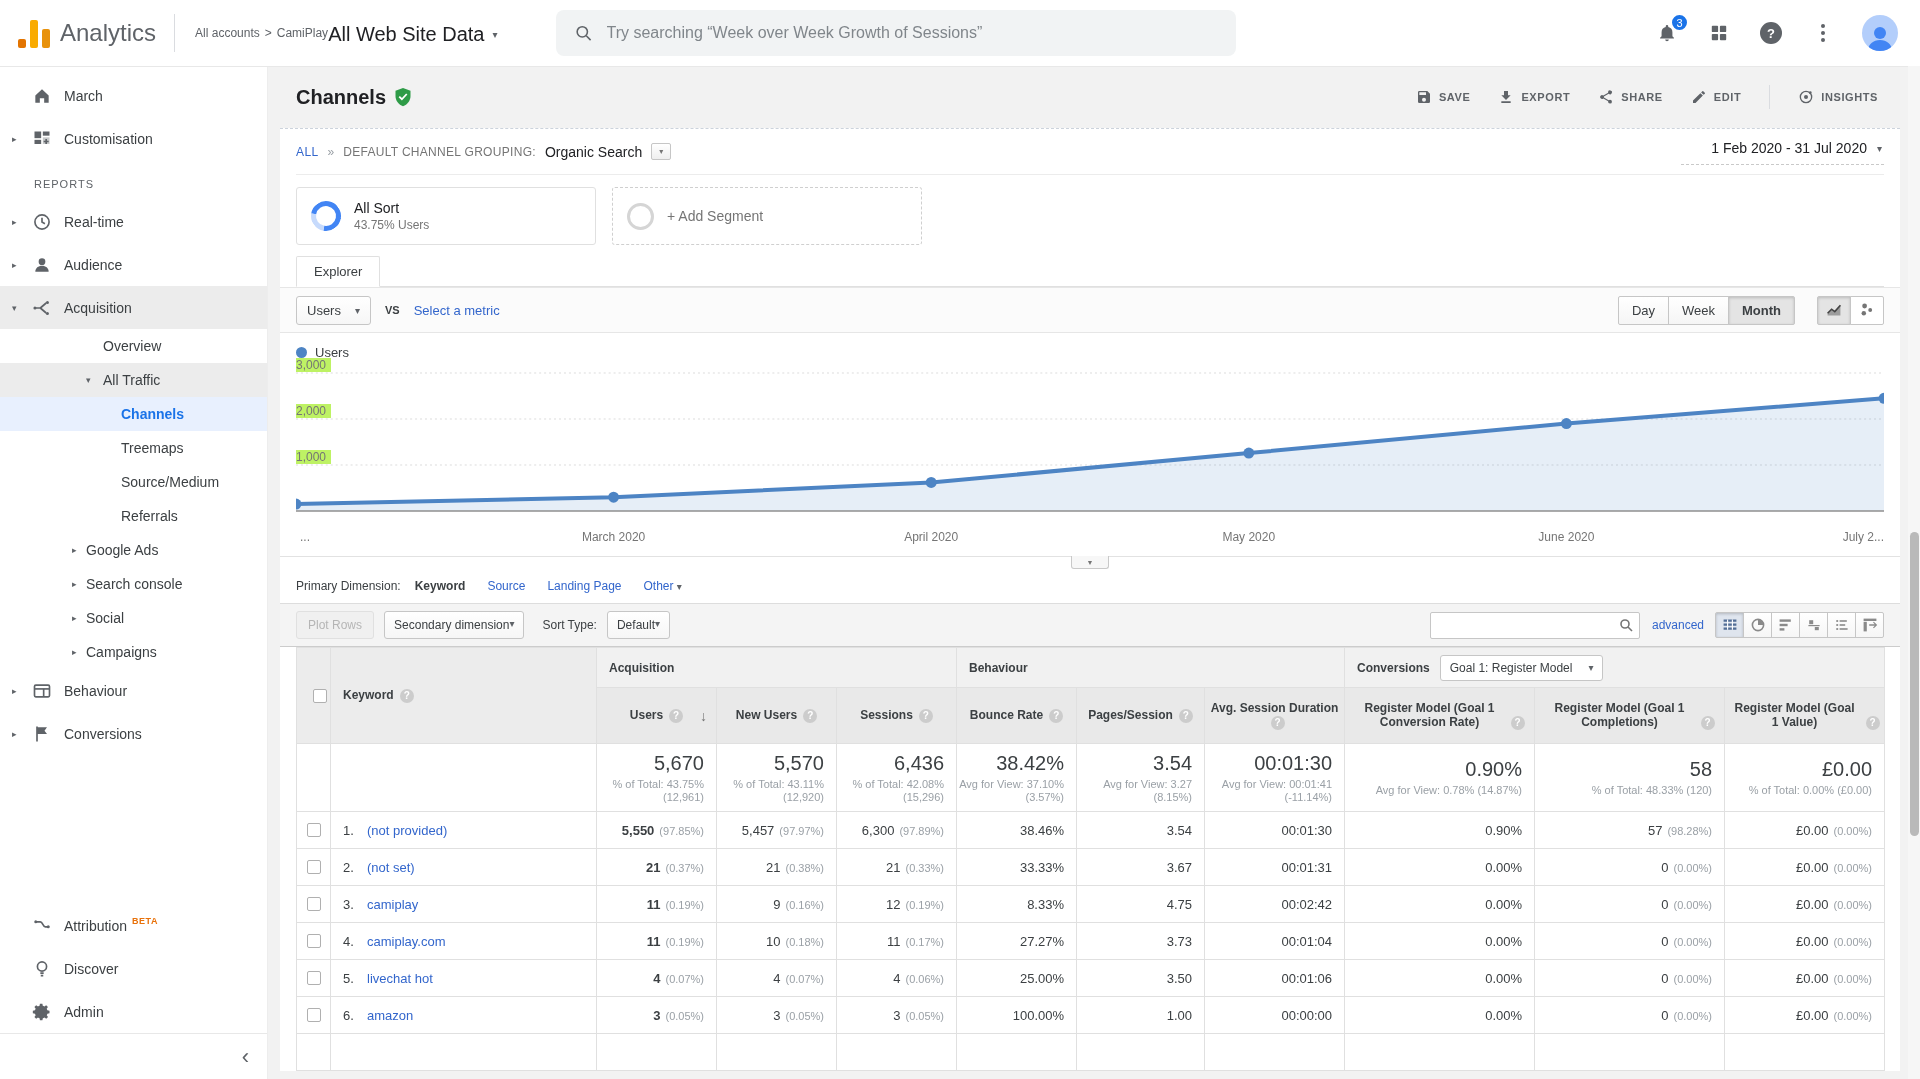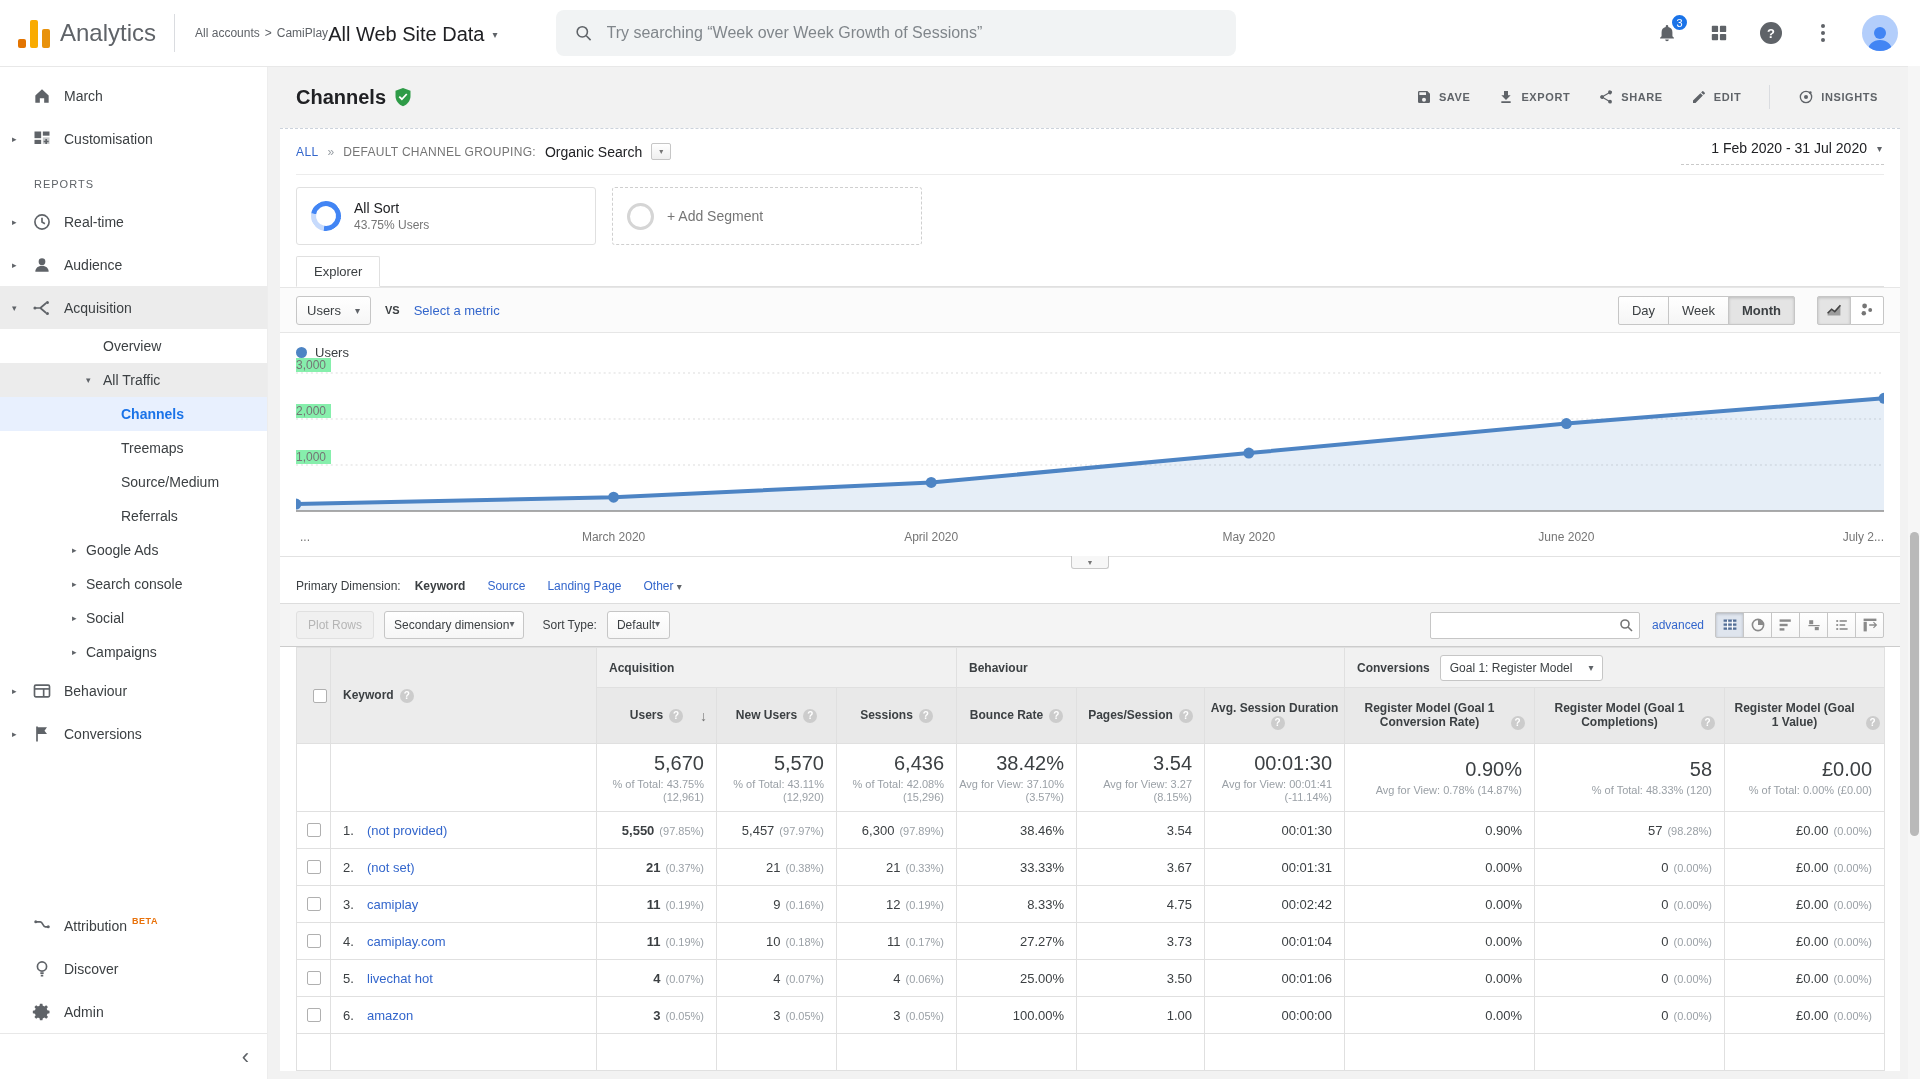--- a/index.html
+++ b/index.html
@@ -97,21 +97,21 @@
 .chartblock{padding-top:10px}
 .legend{display:flex;align-items:center;gap:8px;font-size:13px;color:#3c4043;height:18px}
 .legend-dot{width:11px;height:11px;border-radius:50%;background:#4d84c4}
 .chartwrap{position:relative;height:160px;margin-top:6px}
 .chartwrap svg{position:absolute;inset:0;width:100%;height:160px}
 .grid{stroke:#dcdcdc;stroke-width:1;stroke-dasharray:2 3}
 .axis{stroke:#8f8f8f;stroke-width:1.5}
 .area{fill:rgba(77,132,196,.14)}
 .cline{fill:none;stroke:#4d84c4;stroke-width:4;stroke-linejoin:round}
 .dot{fill:#4d84c4}
-.ylab{position:absolute;left:0;font-size:12px;color:#757575;background:#86efac;padding-right:5px}
+.ylab{position:absolute;left:0;font-size:12px;color:#757575;background:#bef264;padding-right:5px}
 .xlabels{position:relative;height:18px;font-size:12px;color:#757575;margin-top:3px}
 .xlab{position:absolute;top:0;white-space:nowrap}
 .chart-endline{border-top:1px solid #e2e2e2;margin:8px -16px 0}
 .expander{width:38px;height:13px;margin:-1px auto 0;border:1px solid #c9c9c9;border-top:none;border-radius:0 0 3px 3px;background:#f7f7f7;display:flex;align-items:center;justify-content:center;font-size:7px;color:#757575;cursor:pointer}
 
 .primdim{height:34px;display:flex;align-items:center;gap:22px;font-size:12px}
 .primdim .pd-label{color:#3c4043}
 .pd-active{font-weight:bold;color:#3c4043;margin-left:-8px}
 
 .controls{height:44px;margin:0 -16px;padding:0 16px;background:#f4f4f4;border-top:1px solid #ddd;border-bottom:1px solid #ccc;display:flex;align-items:center;gap:10px}

